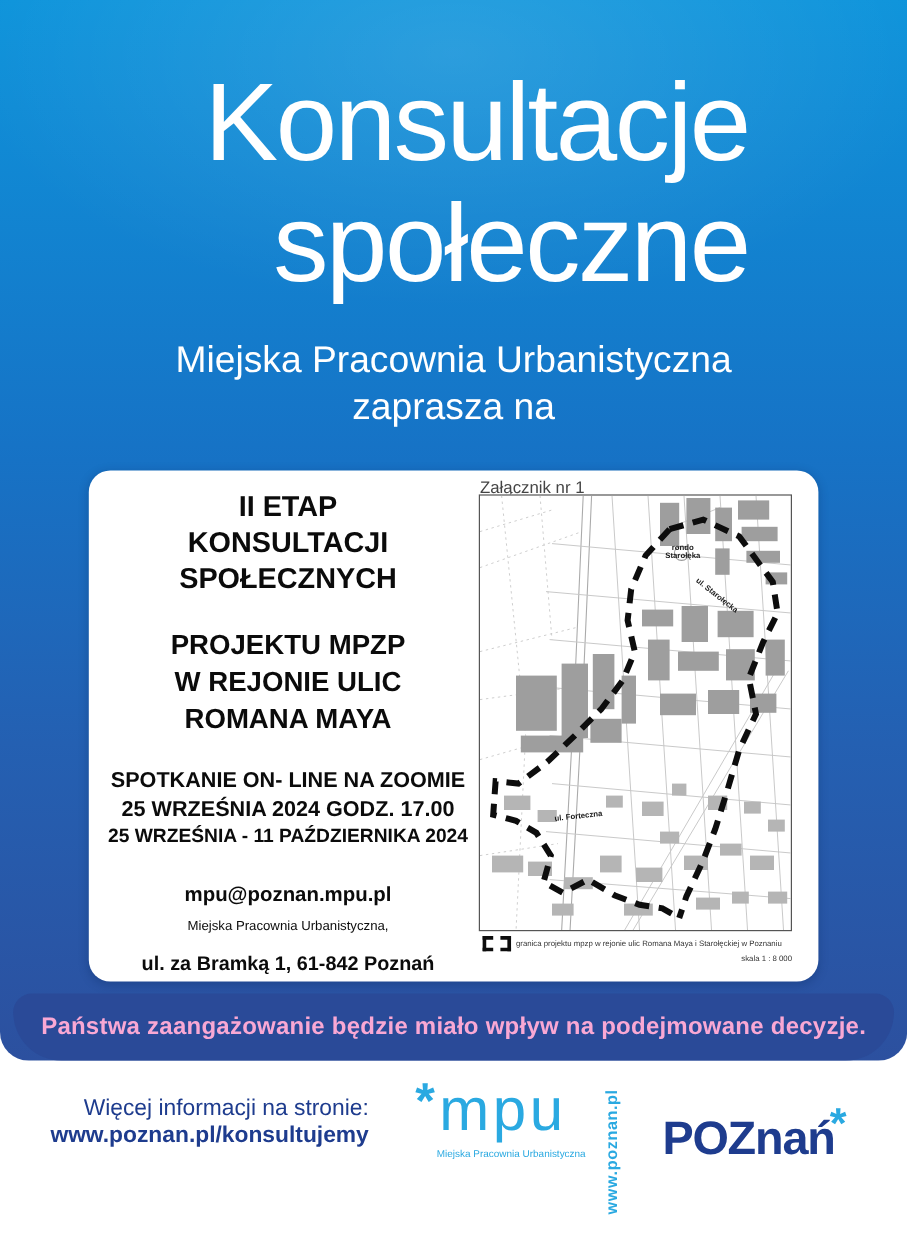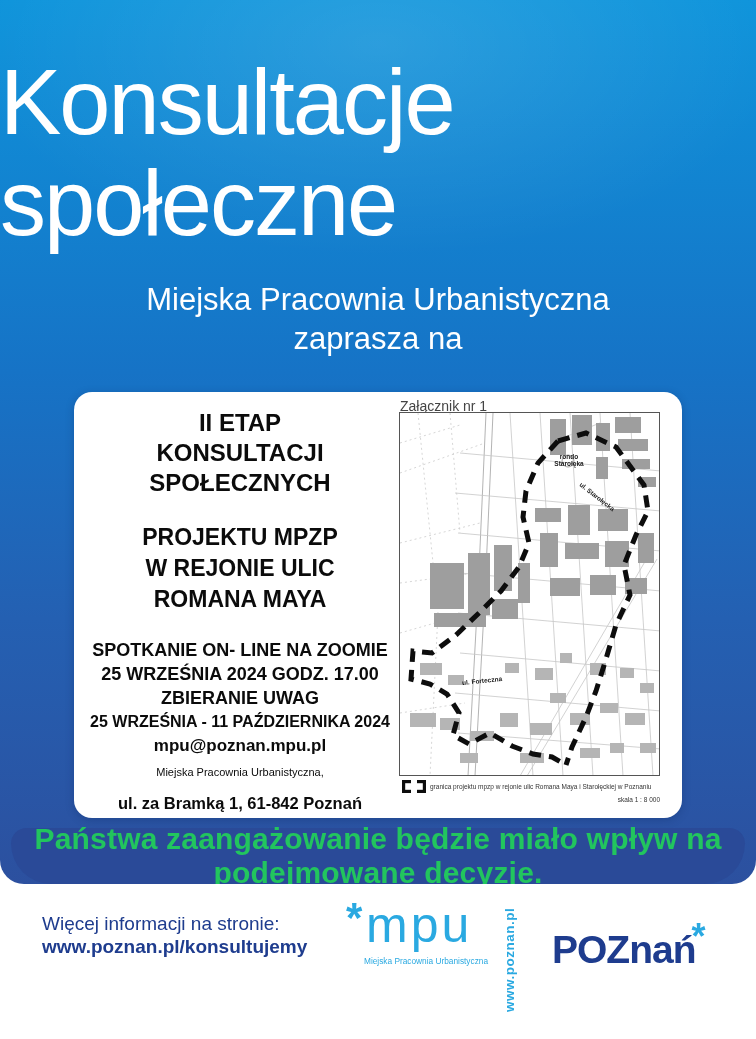--- a/index.html
+++ b/index.html
@@ -9,21 +9,21 @@
   
   .blue-bg {
     position:absolute; left:0; top:0; width:756px; height:884px;
     background:
       radial-gradient(ellipse 90% 40% at 50% 5%, rgba(255,255,255,0.12), rgba(255,255,255,0) 60%),
       linear-gradient(180deg, #0e94db 0%, #1673c6 42%, #2460b2 70%, #2c509f 100%);
     border-radius:0 0 24px 24px;
   }
 
   
-  .title-block { position:absolute; left:0; top:52px; width:624px; text-align:left; color:#ffffff; }
+  .title-block { position:absolute; left:0; top:52px; width:624px; text-align:right; color:#ffffff; }
   .title-line { font-size:92px; line-height:101px; font-weight:400; letter-spacing:-2px; }
   .subtitle-block { position:absolute; left:0; top:280px; width:756px; text-align:center; color:#ffffff; }
   .subtitle-line { font-size:31px; line-height:39px; font-weight:400; }
 
   
   .card {
     position:absolute; left:74px; top:392px; width:608px; height:426px;
     background:#ffffff; border-radius:18px;
     box-shadow:0 2px 8px rgba(0,30,80,0.25);
   }
@@ -46,25 +46,25 @@
   .map-legend-symbol { position:absolute; left:328px; top:388px; }
   .map-legend-text { position:absolute; left:356px; top:391px; width:230px; font-size:6.5px; color:#333; }
   .map-scale { position:absolute; left:496px; top:404px; width:90px; font-size:6.5px; color:#333; text-align:right; }
 
   
   .banner {
     position:absolute; left:11px; top:828px; width:734px; height:56px;
     background:#2a4a98; border-radius:20px 20px 52px 52px;
     display:flex; align-items:center; justify-content:center;
   }
-  .banner-text { color:#22c55e; font-size:30px; font-weight:700; letter-spacing:0.2px;text-align:center; }
+  .banner-text { color:#f9a8d4; font-size:20px; font-weight:700; letter-spacing:0.2px; }
 
   
   .footer { position:absolute; left:0; top:884px; width:756px; height:155px; background:#ffffff; }
-  .footer-contact { position:absolute; left:42px; top:28px; font-size:19px; line-height:23px; color:#1e3c8e; }
+  .footer-contact { position:absolute; left:42px; top:28px; font-size:19px; line-height:23px; color:#1e3c8e;text-align:right; }
   .footer-contact .bold { font-weight:700; }
   .footer-link { cursor:pointer; }
 
   .mpu-logo { position:absolute; left:346px; top:14px; width:132px; color:#2aa9e1; }
   .mpu-asterisk { position:absolute; left:0; top:-4px; font-size:42px; font-weight:700; color:#2aa9e1; }
   .mpu-name { position:absolute; left:20px; top:0px; font-size:50px; line-height:54px; font-weight:400; letter-spacing:3px; color:#2aa9e1; }
   .mpu-tagline { position:absolute; left:18px; top:58px; width:114px; font-size:8.3px; color:#2aa9e1; white-space:nowrap; }
 
   .vertical-url {
     position:absolute; left:458px; top:68px; width:104px; height:16px;
@@ -102,21 +102,20 @@
         <div>SPOŁECZNYCH</div>
       </div>
       <div class="project-name">
         <div>PROJEKTU MPZP</div>
         <div>W REJONIE ULIC</div>
         <div>ROMANA MAYA</div>
       </div>
       <div class="meeting-info">
         <div>SPOTKANIE ON- LINE NA ZOOMIE</div>
         <div>25 WRZEŚNIA 2024 GODZ. 17.00</div>
-        <div>ZBIERANIE UWAG</div>
         <div class="meeting-dates">25 WRZEŚNIA - 11 PAŹDZIERNIKA 2024</div>
       </div>
       <div class="contact-email">mpu@poznan.mpu.pl</div>
       <div class="org-name">Miejska Pracownia Urbanistyczna,</div>
       <div class="org-address">ul. za Bramką 1, 61-842 Poznań</div>
     </div>
 
     <div class="map-attachment">Załącznik nr 1</div>
 
     <div class="map-frame">

